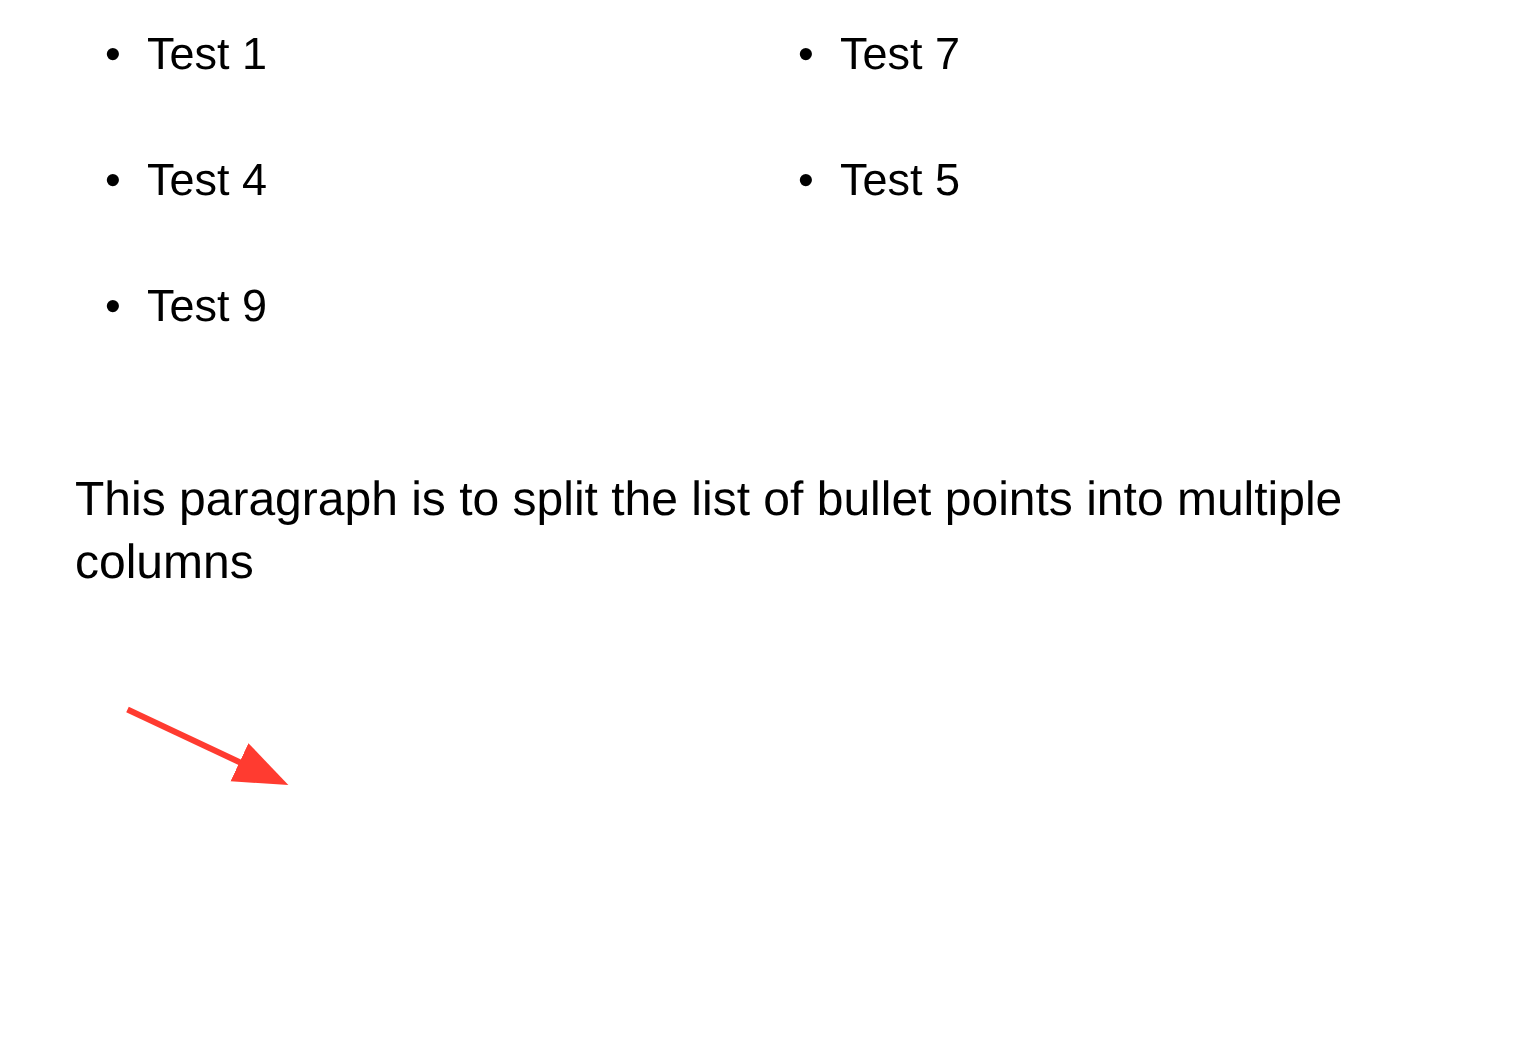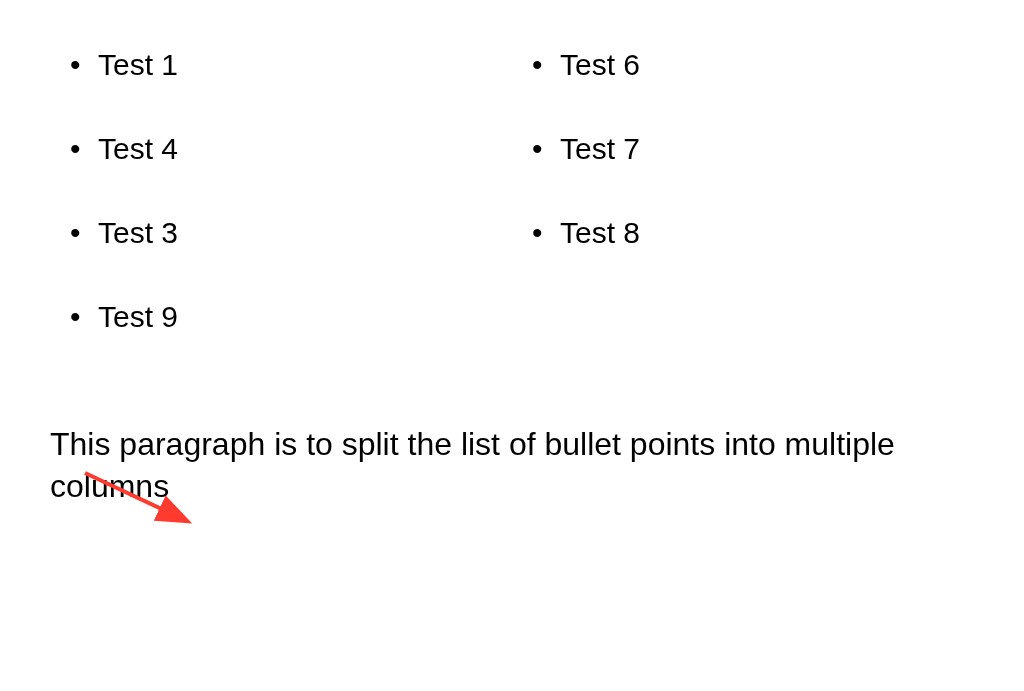--- a/index.html
+++ b/index.html
@@ -15,21 +15,20 @@
       position: relative;
       padding: 20px 50px;
     }
     .columns {
       display: flex;
       flex-direction: row;
       gap: 0;
     }
     .col {
       flex: 1;
-      margin-top: 28px;
     }
     ul {
       list-style: none;
       padding-left: 20px;
     }
     li {
       font-size: 30px;
       color: #000;
       margin-bottom: 50px;
       position: relative;
@@ -58,29 +57,27 @@
     }
   </style>
 </head>
 <body>
 
 <div class="columns">
   <div class="col">
     <ul>
       <li>Test 1</li>
       <li>Test 4</li>
-      <li>Test 3</li>
       <li>Test 9</li>
     </ul>
   </div>
   <div class="col">
     <ul>
-      <li>Test 6</li>
       <li>Test 7</li>
-      <li>Test 8</li>
+      <li>Test 5</li>
     </ul>
   </div>
 </div>
 
 <div class="arrow-container">
   <svg width="140" height="70" viewBox="0 0 140 70">
     <defs>
       <marker id="arrowhead" markerWidth="10" markerHeight="10" refX="7" refY="3.5" orient="auto">
         <polygon points="0 0, 9 3.5, 0 7" fill="#ff3b30"></polygon>
       </marker>

